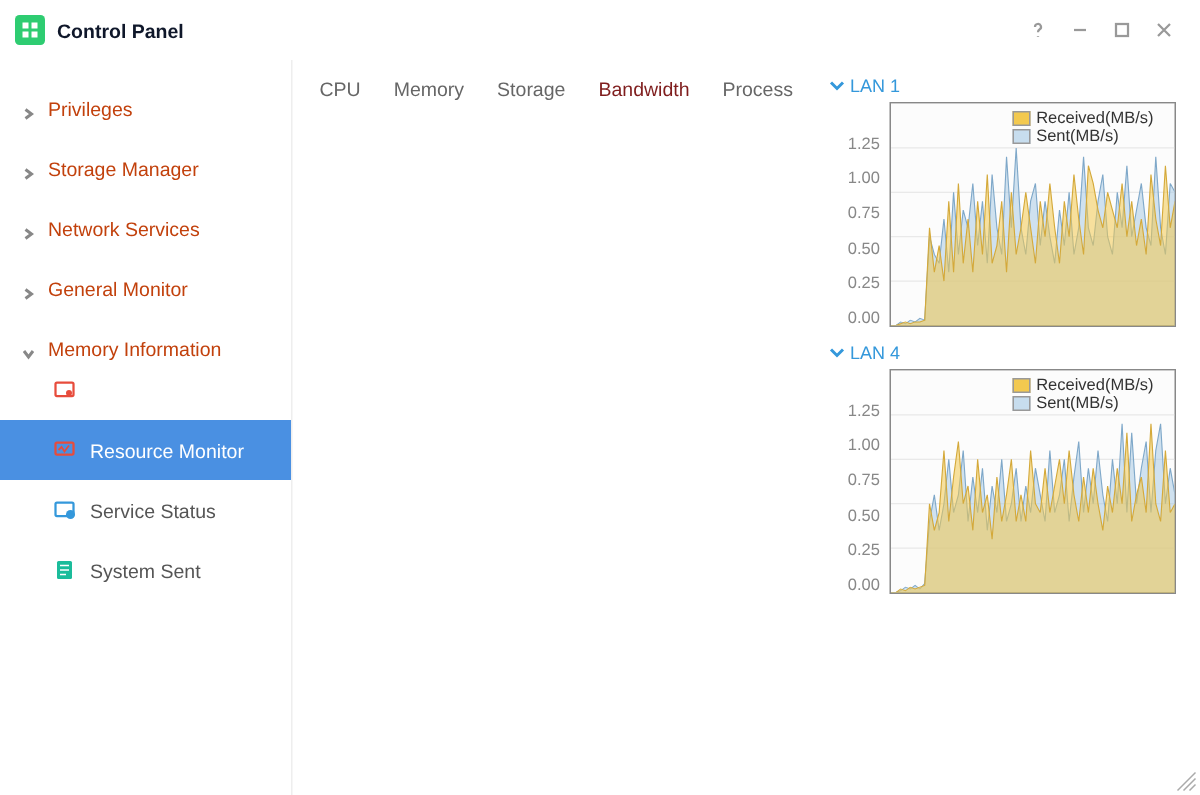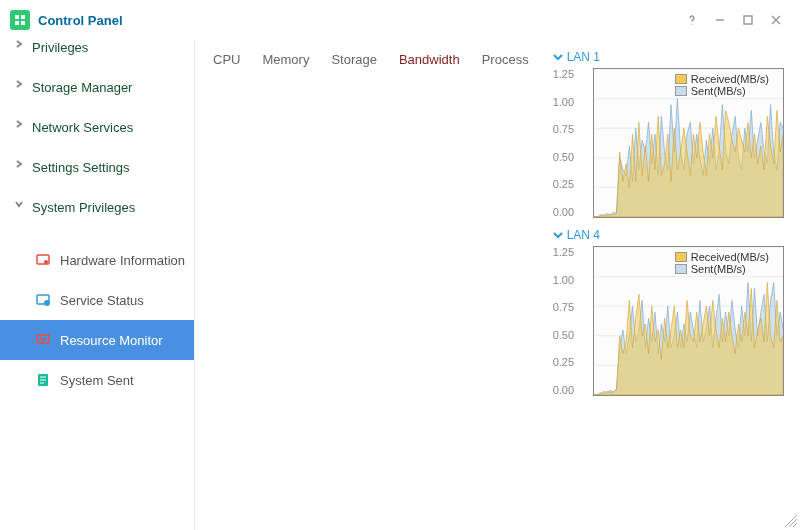--- a/index.html
+++ b/index.html
@@ -2,51 +2,51 @@
 <html><head>
 <meta charset="utf-8">
 <style>
 * { box-sizing: border-box; margin: 0; padding: 0; font-family: -apple-system, BlinkMacSystemFont, "Segoe UI", Arial, sans-serif; }
 body { width: 800px; height: 530px; overflow: hidden; background: #fff; color: #333; font-size: 13px; position: relative; }
 
 
 .titlebar { height: 40px; display: flex; align-items: center; padding: 0 10px; }
 .app-icon { width: 20px; height: 20px; background: #2ecc71; border-radius: 3px; display: flex; align-items: center; justify-content: center; margin-right: 8px; }
 .app-icon svg { width: 12px; height: 12px; fill: #fff; }
-.app-title { font-weight: 600; font-size: 13px; color: #0369a1; }
+.app-title { font-weight: 600; font-size: 13px; color: #0f172a; }
 .titlebar-spacer { flex: 1; }
 .titlebar-btn { width: 28px; height: 28px; display: flex; align-items: center; justify-content: center; color: #999; cursor: pointer; }
 .titlebar-btn svg { width: 12px; height: 12px; fill: none; stroke: #999; stroke-width: 1.5; }
 
 
 .main { display: flex; height: calc(100% - 40px); }
 .sidebar { width: 195px; border-right: 1px solid #eee; overflow: hidden; }
 .content { flex: 1; display: flex; flex-direction: row; overflow: hidden; }
 
 
-.nav-item { height: 40px; display: flex; align-items: flex-start; padding: 0 12px; cursor: pointer; color: #14532d; font-size: 13px; }
+.nav-item { height: 40px; display: flex; align-items: flex-end; padding: 0 12px; cursor: pointer; color: #c2410c; font-size: 13px; }
 .nav-item .chev { width: 14px; margin-right: 6px; display: flex; align-items: center; justify-content: center; }
 .nav-item .chev svg { width: 8px; height: 8px; fill: none; stroke: #888; stroke-width: 2; }
 .nav-sub { height: 40px; display: flex; align-items: center; padding-left: 34px; cursor: pointer; color: #555; font-size: 13px; }
 .nav-sub.active { background: #4a90e2; color: #fff; }
 .nav-sub .sub-icon { width: 18px; height: 18px; margin-right: 8px; display: flex; align-items: center; justify-content: center; }
 .nav-sub .sub-icon svg { width: 16px; height: 16px; }
 
 
 .tabs { display: flex; gap: 18px; padding: 8px 16px 0 16px; border-bottom: 1px solid transparent; }
 .tab { padding: 4px 2px 10px 2px; color: #666; cursor: pointer; font-size: 13px; }
 .tab.active { color: #7f1d1d; }
 
 
 .charts { flex: 1; overflow: hidden; padding: 10px 16px 4px 6px; }
 .chart-section { margin-bottom: 10px; }
 .section-header { display: flex; align-items: center; color: #3498db; font-size: 12px; margin-bottom: 4px; cursor: pointer; }
 .section-header svg { width: 10px; height: 10px; stroke: #3498db; fill: none; stroke-width: 2; margin-right: 4px; }
 .chart-wrap { display: flex; height: 150px; }
-.y-axis { width: 40px; display: flex; flex-direction: column; justify-content: space-between; padding: 0 6px 0 0; color: #888; font-size: 11px; }
+.y-axis { width: 40px; display: flex; flex-direction: column; justify-content: space-between; align-items: flex-end; padding: 0 6px 0 0; color: #888; font-size: 11px; margin-top: 22px; }
 .chart-box { flex: 1; border: 1px solid #888; position: relative; background: #fcfcfc; }
 .chart-box svg { width: 100%; height: 100%; display: block; }
 .legend { position: absolute; top: 4px; right: 14px; font-size: 11px; }
 .legend-row { display: flex; align-items: center; gap: 4px; }
 .swatch { width: 12px; height: 10px; border: 1px solid #999; }
 .swatch.recv { background: #f3c94f; }
 .swatch.sent { background: #c7ddee; }
 
 
 .resize { position: absolute; bottom: 2px; right: 2px; width: 14px; height: 14px; }
@@ -114,57 +114,56 @@
           </svg>
         </span>
       <span>Network Services</span>
     </div>
     <div class="nav-item">
       <span class="chev">
           <svg viewBox="0 0 8 8">
             <path d="M2 1l4 3-4 3"></path>
           </svg>
         </span>
-      <span>Settings Settings</span>
+      <span>General Monitor</span>
     </div>
     <div class="nav-item">
       <span class="chev">
           <svg viewBox="0 0 8 8">
             <path d="M1 2l3 4 3-4"></path>
           </svg>
         </span>
-      <span>System Privileges</span>
+      <span>Memory Information</span>
     </div>
 
     <div class="nav-sub">
       <span class="sub-icon">
           <svg viewBox="0 0 16 16">
             <rect x="2" y="3" width="12" height="9" rx="1" fill="none" stroke="#e74c3c" stroke-width="1.5"></rect>
             <circle cx="11" cy="10" r="2" fill="#e74c3c"></circle>
           </svg>
         </span>
-      <span>Hardware Information</span>
+    </div>
+    <div class="nav-sub active">
+      <span class="sub-icon">
+          <svg viewBox="0 0 16 16">
+            <rect x="2" y="3" width="12" height="8" rx="1" fill="none" stroke="#e74c3c" stroke-width="1.5"></rect>
+            <path d="M4 8l2-2 2 3 3-4" fill="none" stroke="#e74c3c" stroke-width="1.2"></path>
+          </svg>
+        </span>
+      <span>Resource Monitor</span>
     </div>
     <div class="nav-sub">
       <span class="sub-icon">
           <svg viewBox="0 0 16 16">
             <rect x="2" y="3" width="12" height="9" rx="1" fill="none" stroke="#3498db" stroke-width="1.5"></rect>
             <circle cx="12" cy="11" r="3" fill="#3498db"></circle>
           </svg>
         </span>
       <span>Service Status</span>
-    </div>
-    <div class="nav-sub active">
-      <span class="sub-icon">
-          <svg viewBox="0 0 16 16">
-            <rect x="2" y="3" width="12" height="8" rx="1" fill="none" stroke="#e74c3c" stroke-width="1.5"></rect>
-            <path d="M4 8l2-2 2 3 3-4" fill="none" stroke="#e74c3c" stroke-width="1.2"></path>
-          </svg>
-        </span>
-      <span>Resource Monitor</span>
     </div>
     <div class="nav-sub">
       <span class="sub-icon">
           <svg viewBox="0 0 16 16">
             <rect x="3" y="2" width="10" height="12" rx="1" fill="#1bbc9b"></rect>
             <path d="M5 5h6M5 8h6M5 11h4" stroke="#fff" stroke-width="1"></path>
           </svg>
         </span>
       <span>System Sent</span>
     </div>

